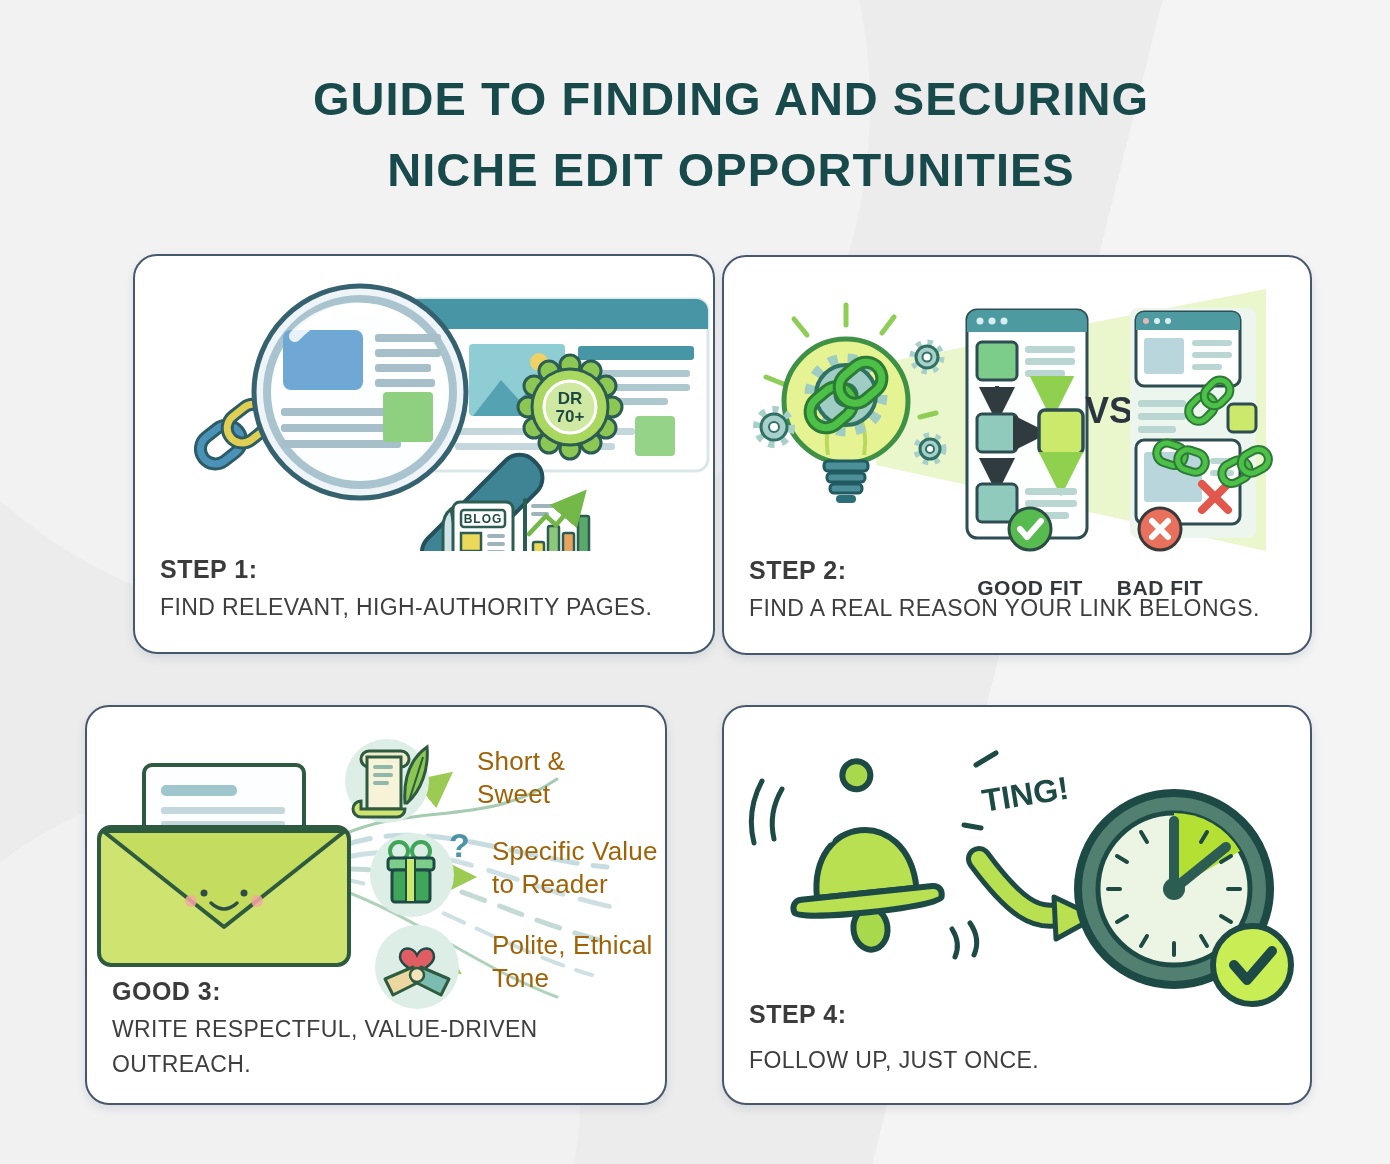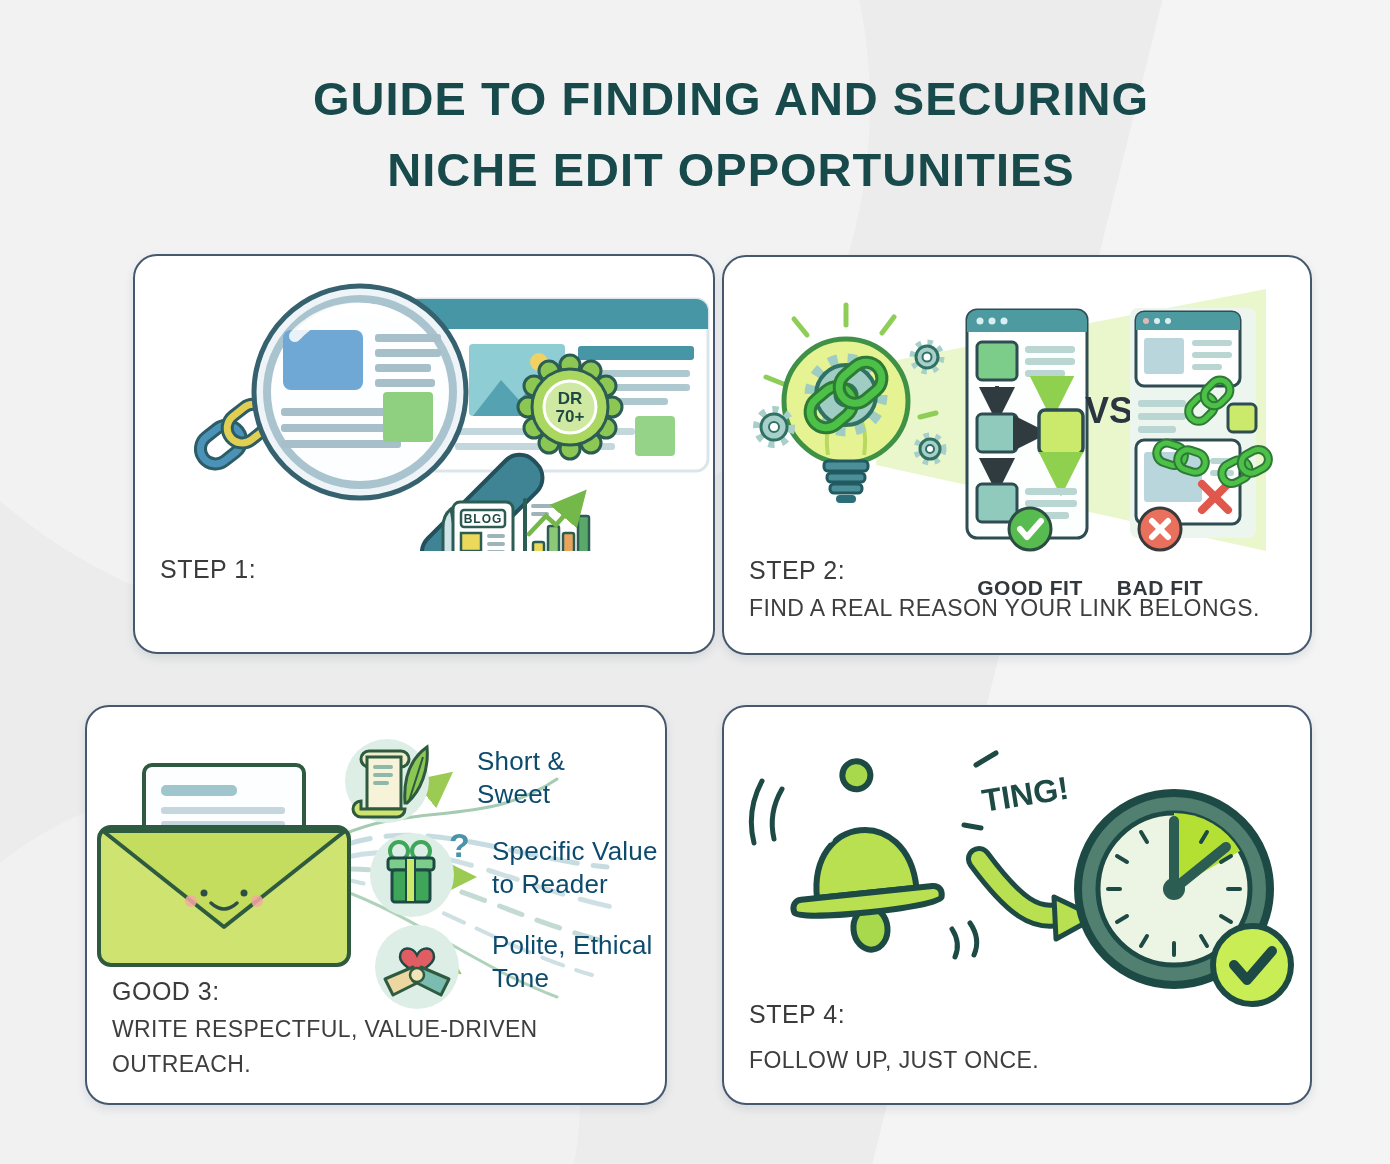--- a/index.html
+++ b/index.html
@@ -21,30 +21,30 @@
     position:absolute;background:#ffffff;border:2px solid #46586e;border-radius:24px;
     box-shadow:0 4px 10px rgba(70,90,110,.14);
   }
   .card-1{left:85px;top:254px;width:578px;height:396px;margin-left:48px;}
   .card-2{left:722px;top:255px;width:586px;height:396px;}
   .card-3{left:85px;top:705px;width:578px;height:396px;}
   .card-4{left:722px;top:705px;width:586px;height:396px;}
 
   .illus{position:absolute;left:0;top:10px;}
   .step-label{
-    position:absolute;left:25px;font-size:25px;font-weight:400;color:#3b3b3b;letter-spacing:.5px;
+    position:absolute;left:25px;font-size:25px;font-weight:700;color:#3b3b3b;letter-spacing:.5px;
   }
   .step-desc{
     position:absolute;left:25px;font-size:23px;font-weight:400;color:#3e3e3e;letter-spacing:.4px;line-height:1.5;
   }
   .fit-label{
     position:absolute;font-size:21px;font-weight:700;color:#32373c;letter-spacing:.5px;text-align:center;width:140px;margin-top:23px;
   }
   .outreach-item{
-    position:absolute;font-size:26px;color:#0c4a6e;line-height:1.25;letter-spacing:.2px;
+    position:absolute;font-size:26px;color:#a16207;line-height:1.25;letter-spacing:.2px;
   }
 </style>
 </head>
 <body>
 
 <div class="bg-shape bg-circle1"></div>
 <div class="bg-shape bg-band"></div>
 <div class="bg-shape bg-blob"></div>
 
 <div class="title">
@@ -146,20 +146,21 @@
       <rect x="396" y="246" width="18" height="4" rx="2" fill="#9db4ba"></rect>
       <path d="M390,234 V298 H452" fill="none" stroke="#2c5d52" stroke-width="4" stroke-linecap="round"></path>
       <rect x="398" y="276" width="11" height="20" rx="2" fill="#ecd95c" stroke="#2c5d52" stroke-width="2.5"></rect>
       <rect x="413" y="260" width="11" height="36" rx="2" fill="#8cc878" stroke="#2c5d52" stroke-width="2.5"></rect>
       <rect x="428" y="267" width="11" height="29" rx="2" fill="#e8a35e" stroke="#2c5d52" stroke-width="2.5"></rect>
       <rect x="443" y="250" width="11" height="46" rx="2" fill="#5aa86a" stroke="#2c5d52" stroke-width="2.5"></rect>
       <path d="M394,268 L411,250 L421,259 L440,237" fill="none" stroke="#74b84a" stroke-width="4.5" stroke-linecap="round" marker-end="url(#mGreenA)"></path>
     </g>
   </svg>
   <div class="step-label" style="top:299px">STEP 1:</div>
+  <div class="step-desc" style="top:334px;width:530px">FIND RELEVANT, HIGH-AUTHORITY PAGES.</div>
 </div>
 
 <div class="card card-2">
   <svg class="illus" width="586" height="290" viewBox="0 0 586 290">
     <defs>
       <marker id="mDark" markerWidth="9" markerHeight="9" refX="4.5" refY="4.5" orient="auto">
         <path d="M0,0 L9,4.5 L0,9 Z" fill="#2f3b3e"></path>
       </marker>
       <marker id="mGreenB" markerWidth="9" markerHeight="9" refX="4.5" refY="4.5" orient="auto">
         <path d="M0,0 L9,4.5 L0,9 Z" fill="#8fd14f"></path>

